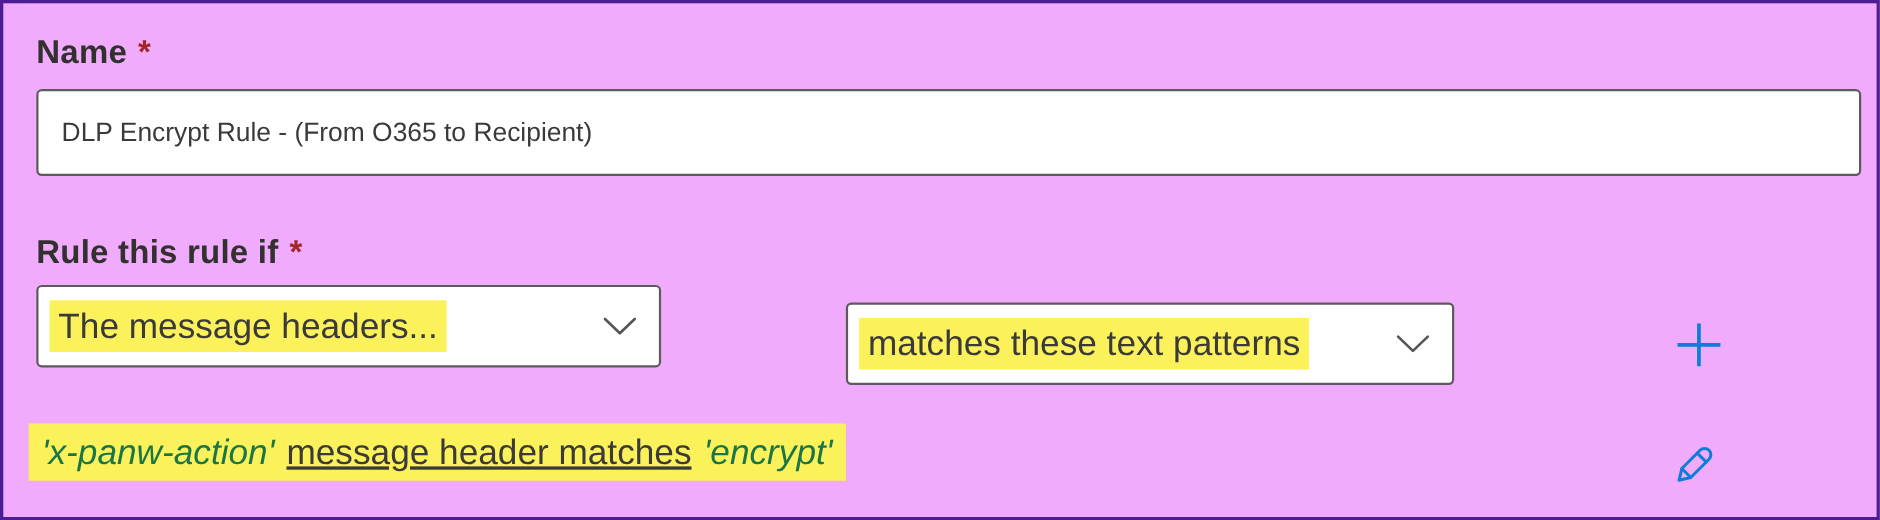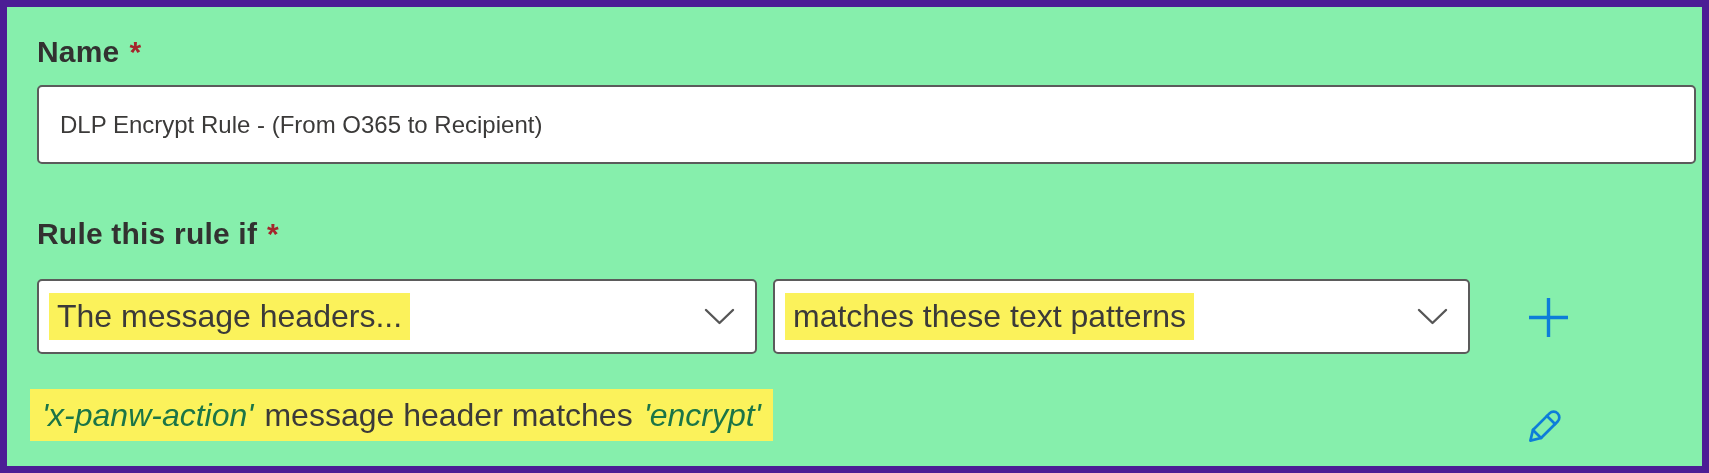--- a/index.html
+++ b/index.html
@@ -5,22 +5,22 @@
   * { margin: 0; padding: 0; box-sizing: border-box; }
   html, body { background: #ffffff; }
   body {
     font-family: "Liberation Sans", "DejaVu Sans", sans-serif;
     color: #3b3a39;
   }
   .frame {
     position: relative;
     width: 1709px;
     height: 473px;
-    background: #86efac;
-    border: 7px solid #4c1d95;
+    background: #f0abfc;
+    border: 3px solid #4c1d95;
     overflow: hidden;
     padding-left: 20px;
   }
   .field-label {
     position: absolute;
     font-size: 30px;
     font-weight: 600;
     color: #323130;
     letter-spacing: 0.2px;
     white-space: nowrap;
@@ -74,47 +74,47 @@
   .summary {
     position: absolute;
     font-size: 32px;
     white-space: nowrap;
   }
   .summary .hl-block {
     display: inline-block;
     padding: 8px 12px 7px 12px;
   }
   .quoted { font-weight: 400; font-style: italic; }
-  .mid-text { margin: 16px 11px; }
+  .mid-text { margin: 16px 11px; text-decoration: underline; }
 </style>
 </head>
 <body>
 
 <div class="frame">
 
   <div class="field-label" style="left:30px; top:28px;">
     <span>Name</span><span class="required" style="color:#a4262c;">*</span>
   </div>
 
   <input class="text-input" style="left: 30px; top: 78px; width: 1659px; height: 79px;" type="text" value="DLP Encrypt Rule - (From O365 to Recipient)">
 
   <div class="field-label" style="left:30px; top:210px;">
     <span>Rule this rule if</span><span class="required" style="color:#a4262c;">*</span>
   </div>
 
-  <div class="dropdown" style="left:30px; top:272px; width:720px; height:75px;">
+  <div class="dropdown" style="left:30px; top:256px; width:568px; height:75px;">
     <span class="dropdown-value hl">The message headers...</span>
     <span class="chevron-wrap">
       <svg width="31" height="17" viewBox="0 0 31 17">
         <polyline points="2,2 15.5,15 29,2" fill="none" stroke="#565656" stroke-width="2.4" stroke-linecap="round" stroke-linejoin="round"></polyline>
       </svg>
     </span>
   </div>
 
-  <div class="dropdown" style="left:766px; top:272px; width:697px; height:75px;">
+  <div class="dropdown" style="left:766px; top:272px; width:553px; height:75px;">
     <span class="dropdown-value hl">matches these text patterns</span>
     <span class="chevron-wrap">
       <svg width="31" height="17" viewBox="0 0 31 17">
         <polyline points="2,2 15.5,15 29,2" fill="none" stroke="#565656" stroke-width="2.4" stroke-linecap="round" stroke-linejoin="round"></polyline>
       </svg>
     </span>
   </div>
 
   <button class="icon-button" style="left:1520px; top:289px;" aria-label="add">
     <span>

